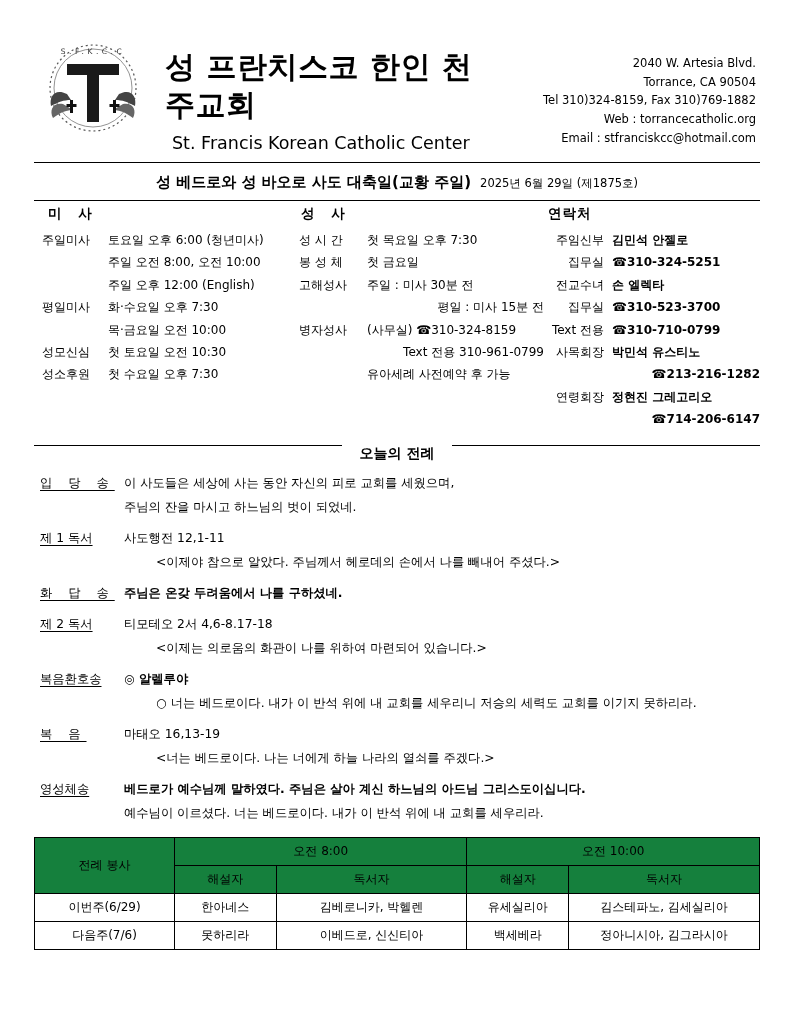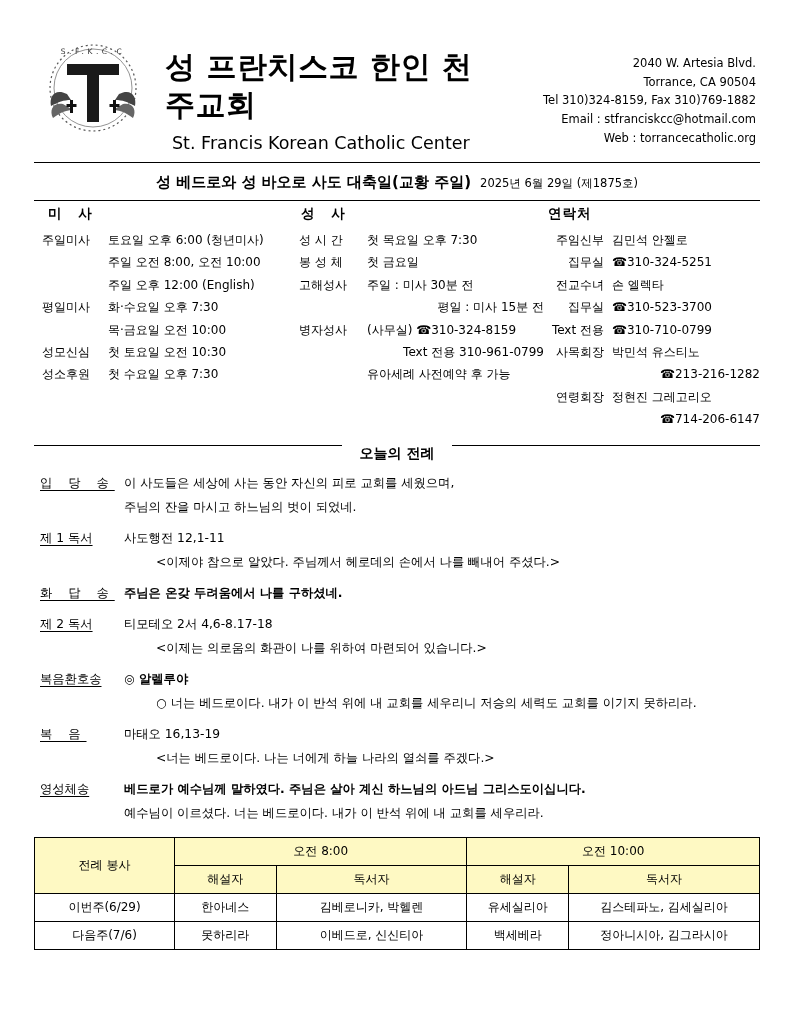--- a/index.html
+++ b/index.html
@@ -122,21 +122,21 @@
     flex: 0 0 auto;
     white-space: nowrap;
   }
   .row .val {
     flex: 1 1 auto;
     white-space: nowrap;
   }
   .col-mass .lbl { width: 66px; }
   .col-sac  .lbl { width: 68px; text-align: left; }
   .col-cont .lbl { width: 68px; text-align: right; padding-right: 8px; }
-  .col-cont .val { white-space: nowrap; }
+  .col-cont .val { white-space: nowrap; font-weight: bold; }
   .indent-r { text-align: right; }
 
   
   .liturgy-banner {
     display: flex;
     margin-top: 10px;
     margin-bottom: 10px;
   }
   .liturgy-banner .line {
     flex: 1 1 auto;
@@ -199,21 +199,21 @@
     font-size: 12px;
   }
   .svc-table td, .svc-table th {
     border: 1px solid #000;
     text-align: center;
     padding: 5px 2px;
     font-weight: normal;
     background: #fff;
   }
   .svc-table thead td, .svc-table thead th {
-    background: #fef9c3;
+    background: #15803d;
   }
   .svc-table .c0 { width: 150px; }
   .svc-table .c1 { width: 110px; }
   .svc-table .c2 { width: 208px; }
   .svc-table .c3 { width: 110px; }
   .svc-table .c4 { width: 208px; }
 </style>
 </head>
 <body>
 
@@ -250,22 +250,22 @@
 
     <div class="church-title">
       <div class="kr">성 프란치스코 한인 천주교회</div>
       <div class="en">St. Francis Korean Catholic Center</div>
     </div>
 
     <div class="contact-block">
       <div>2040 W. Artesia Blvd.</div>
       <div>Torrance, CA 90504</div>
       <div>Tel 310)324-8159, Fax 310)769-1882</div>
+      <div>Web : torrancecatholic.org</div>
       <div>Email : stfranciskcc@hotmail.com</div>
-      <div>Web : torrancecatholic.org</div>
     </div>
   </div>
 
   <hr class="rule">
 
   <div class="feast">
     <span class="feast-title">성 베드로와 성 바오로 사도 대축일(교황 주일)</span>
     <span class="feast-date">2025년 6월 29일 (제1875호)</span>
   </div>
 

